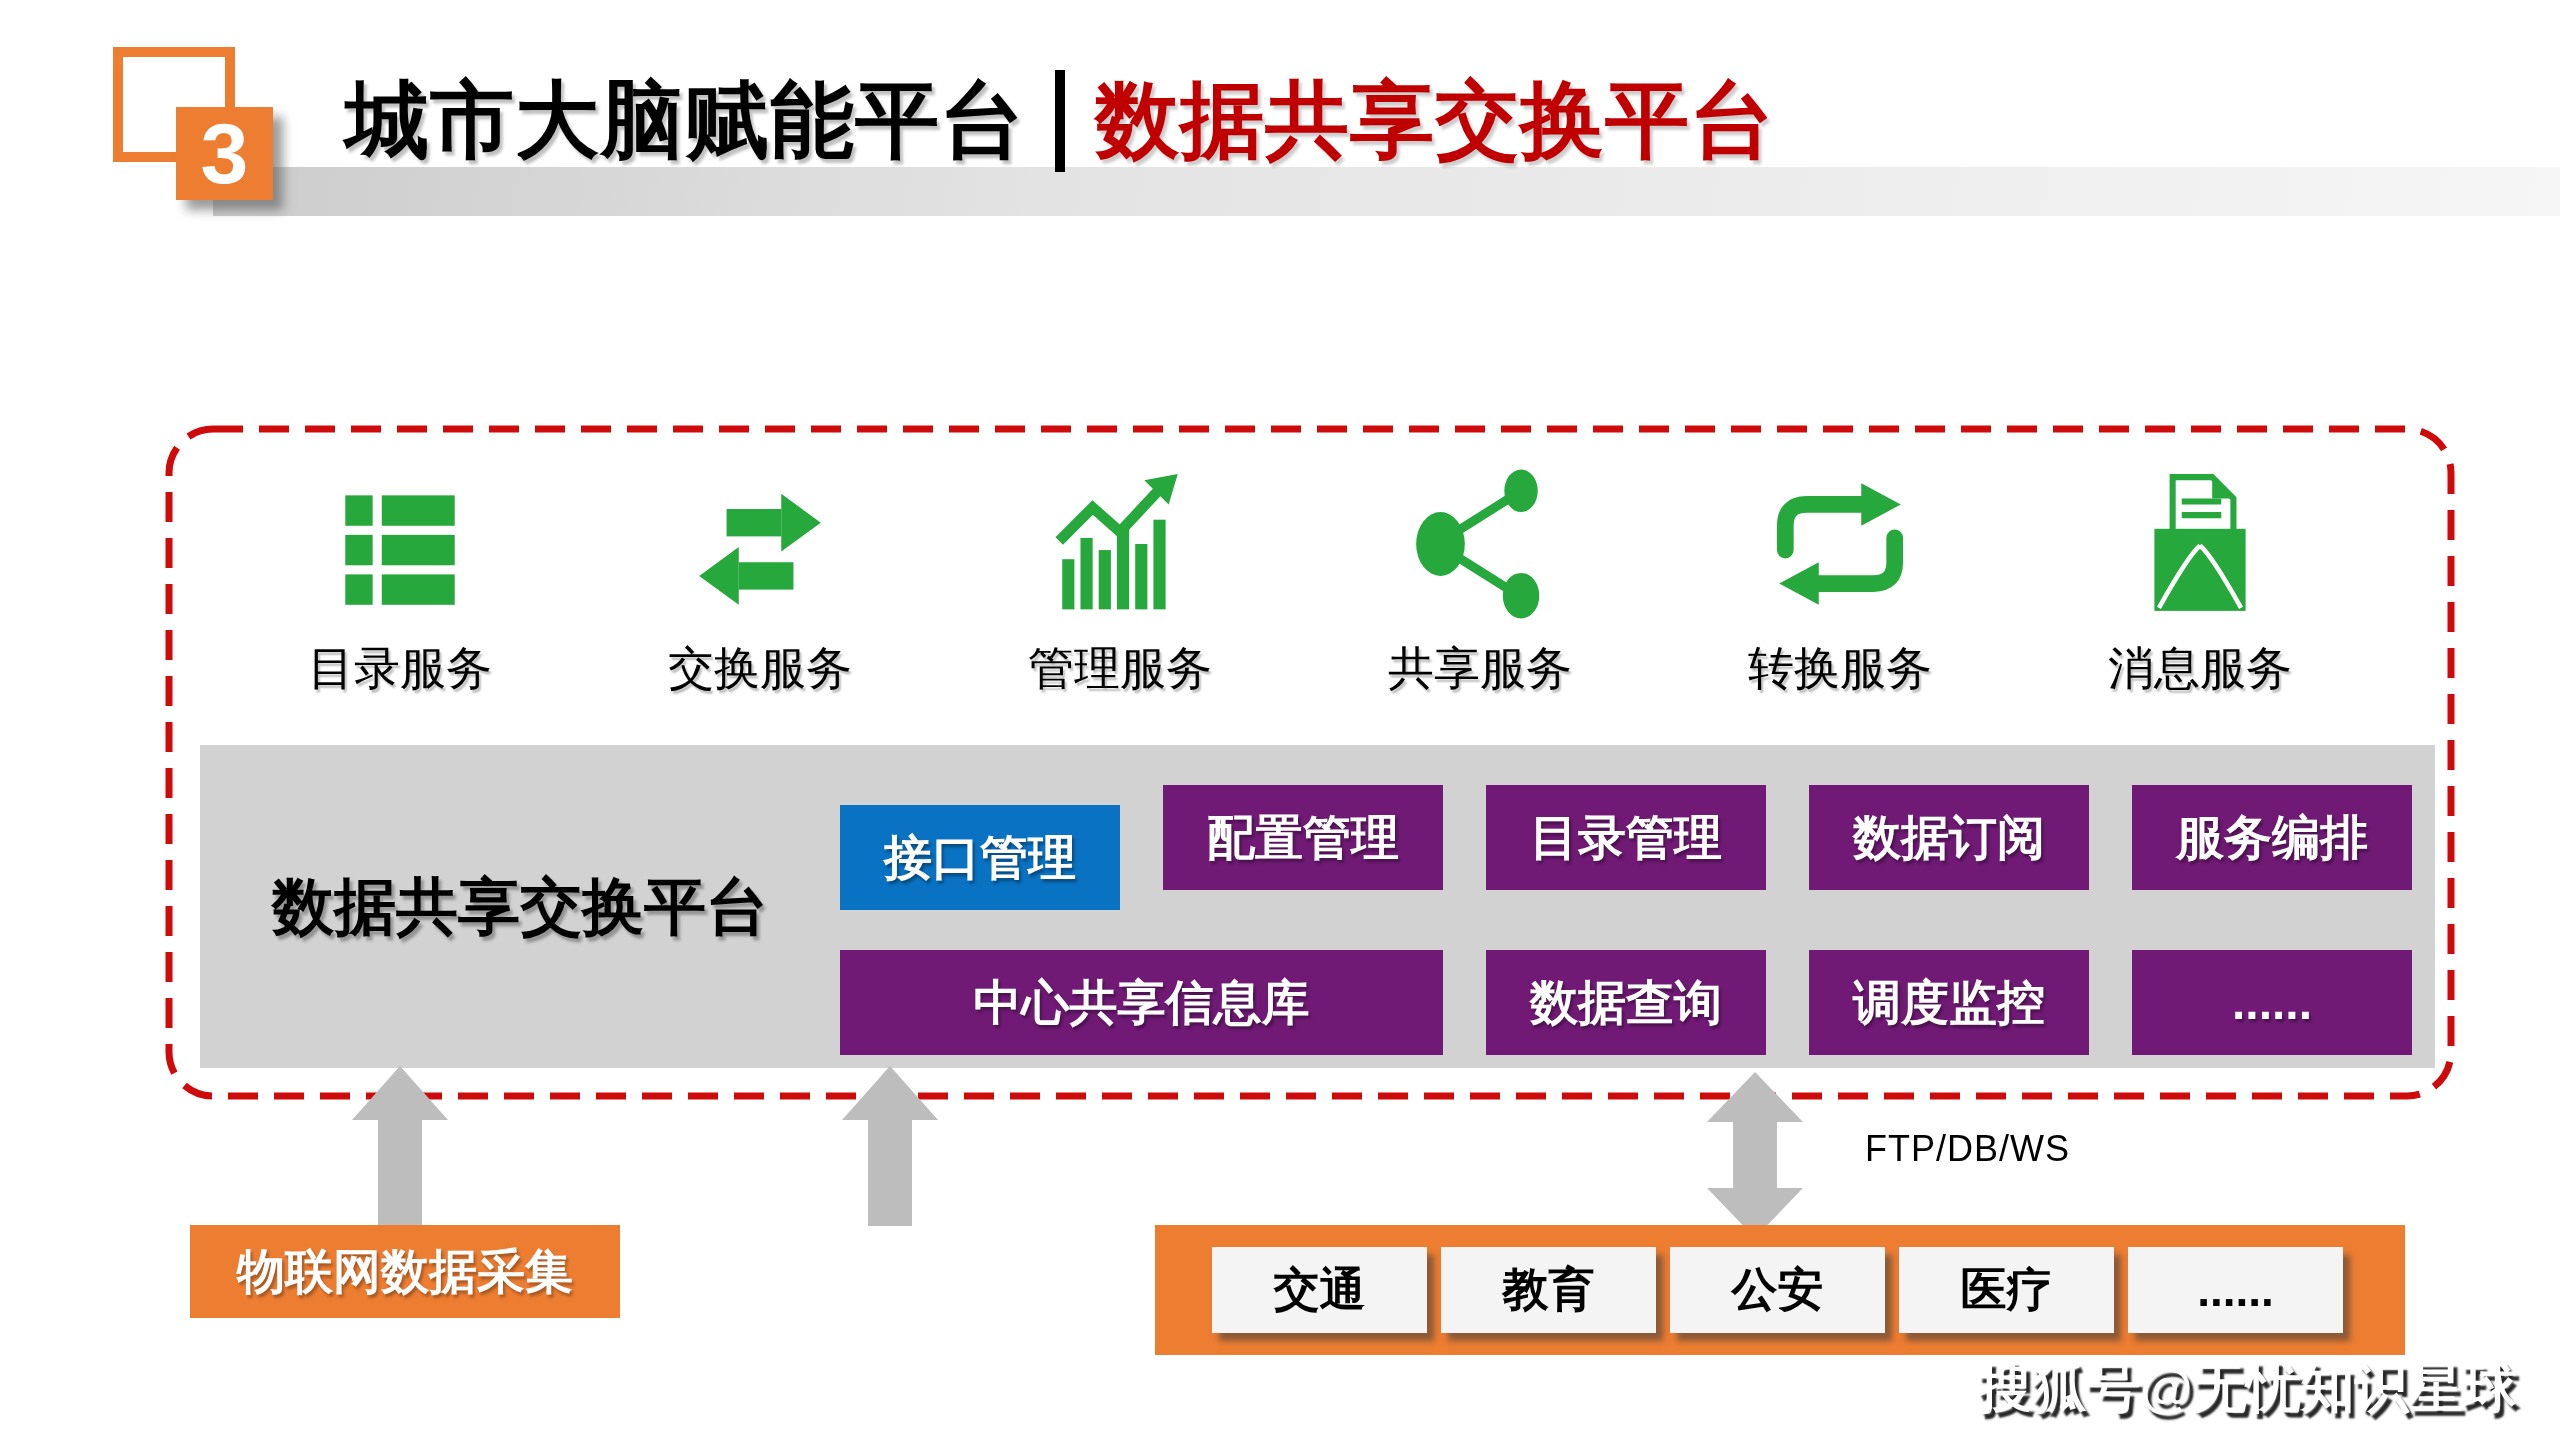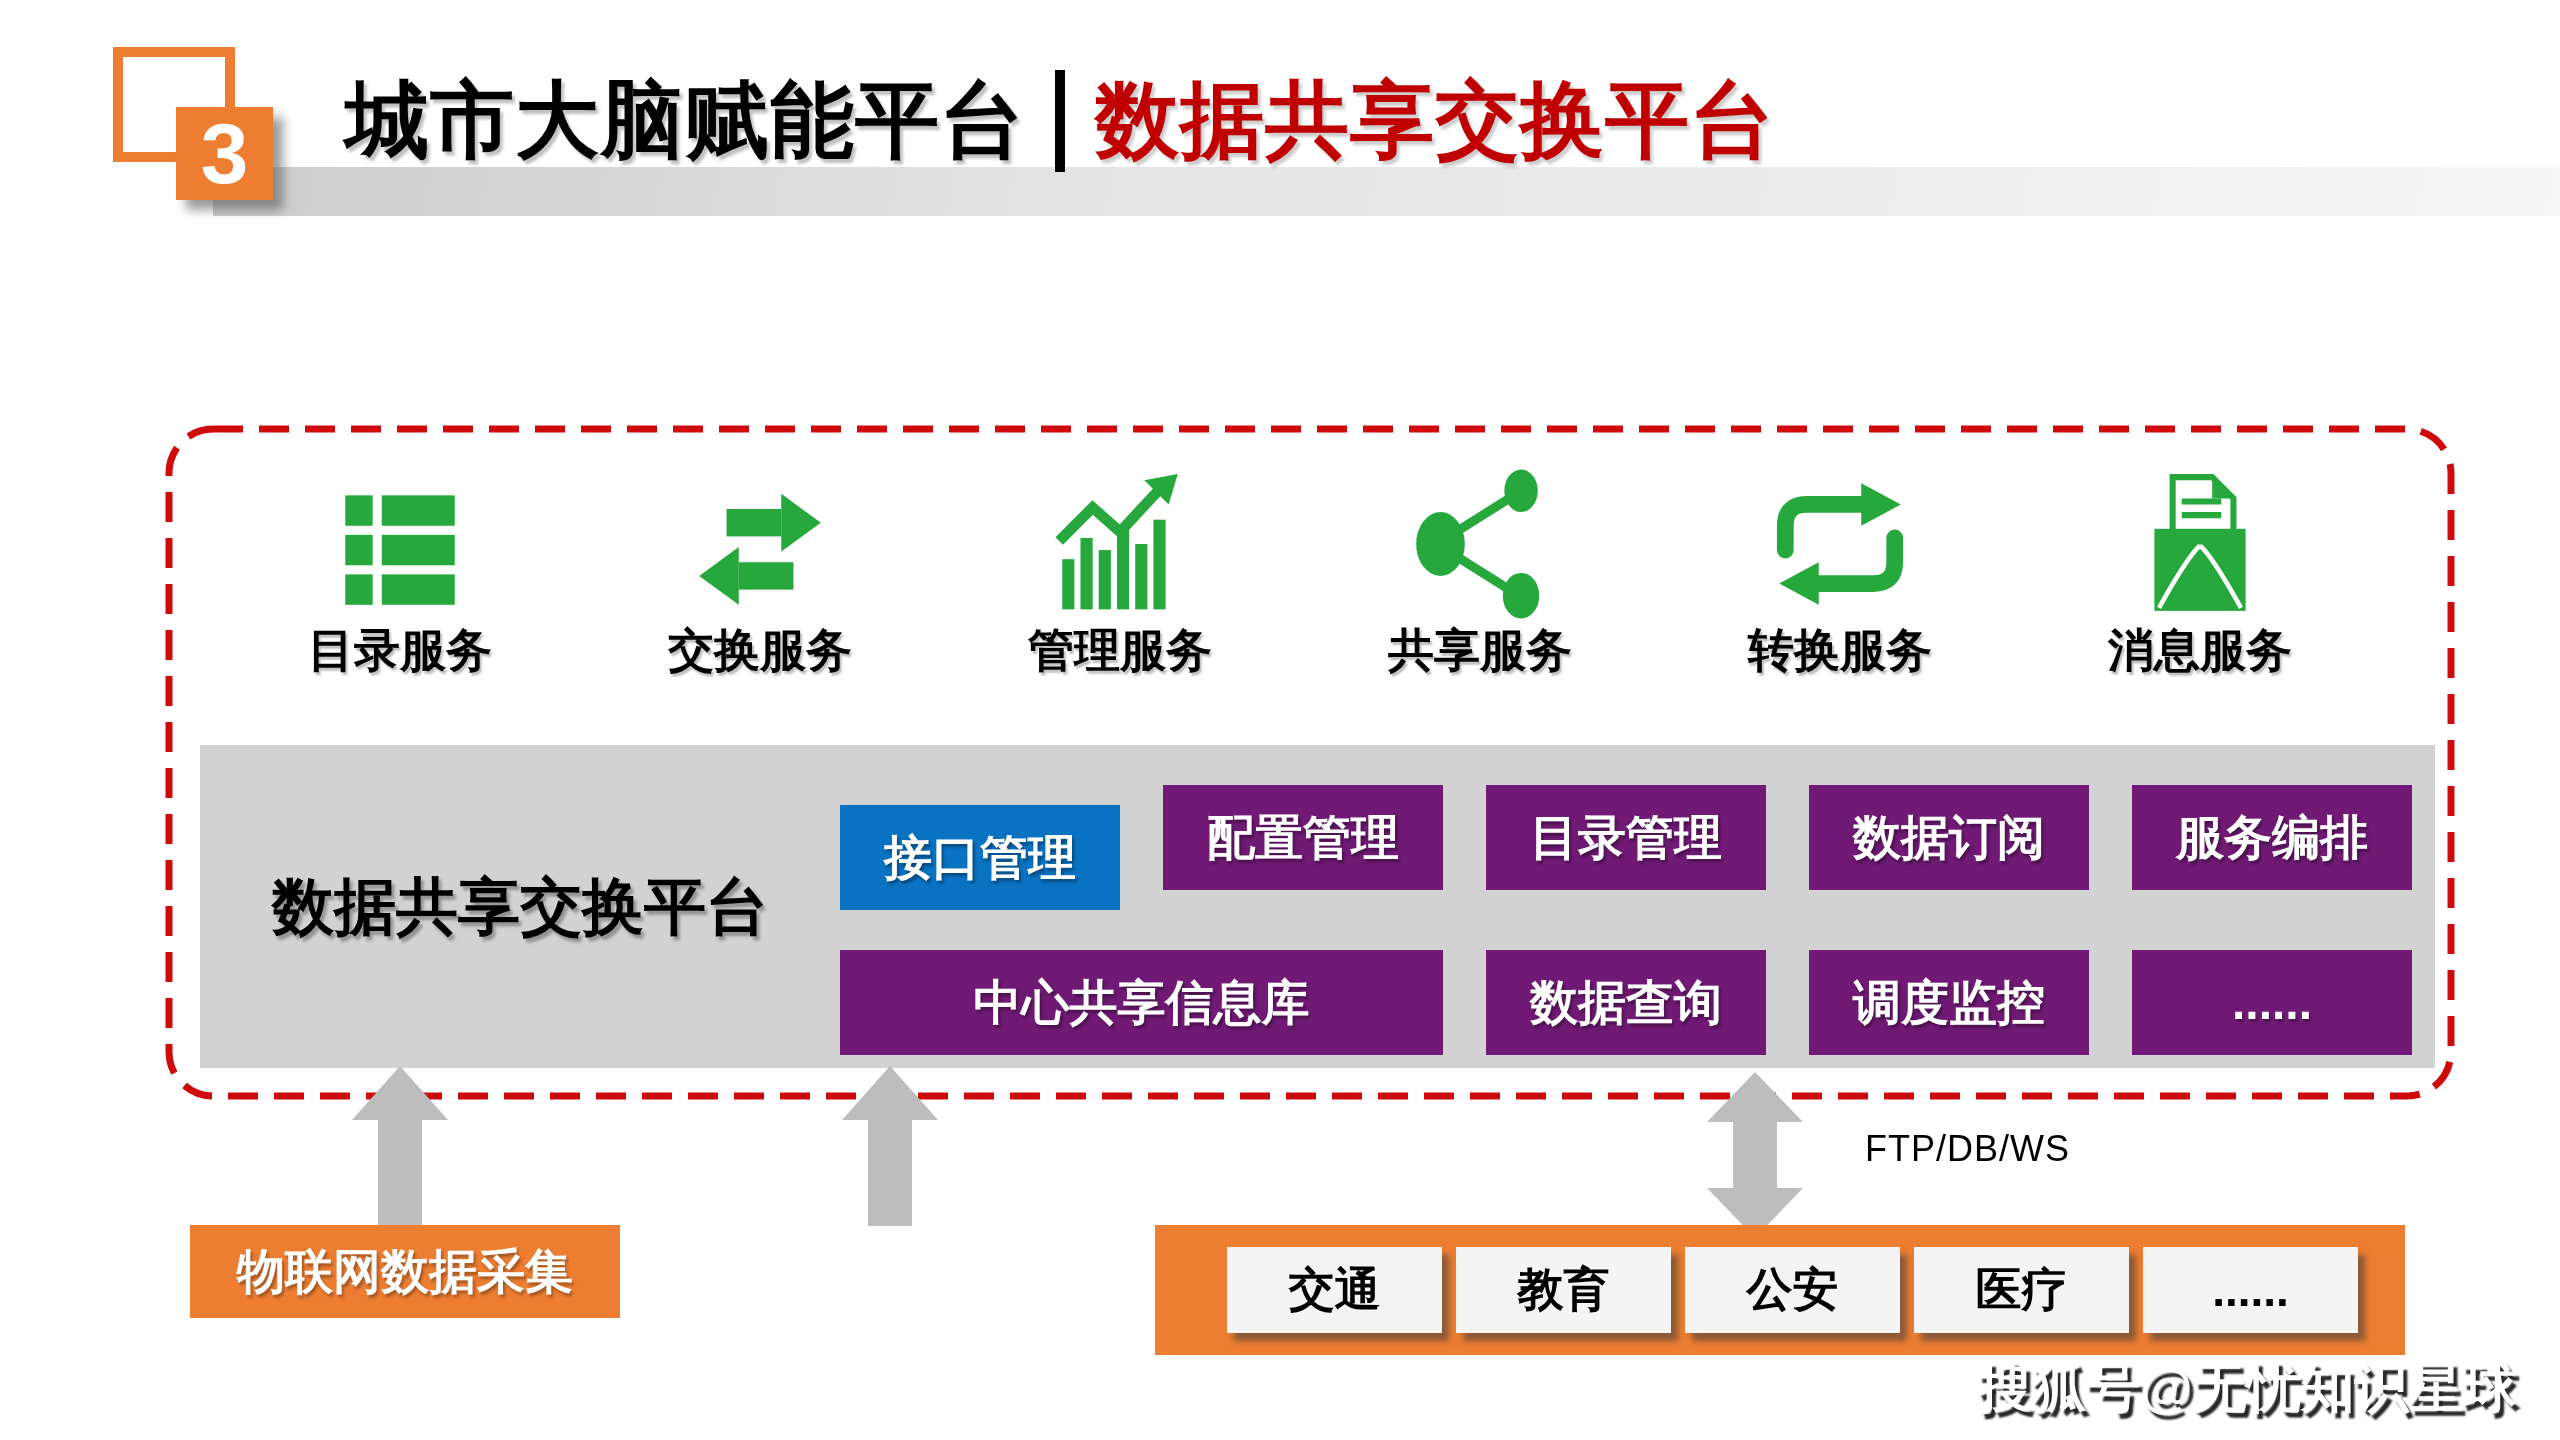--- a/index.html
+++ b/index.html
@@ -27,21 +27,21 @@
     text-shadow:3px 4px 3px rgba(0,0,0,.28);white-space:nowrap;}
 
   
   .dashed-frame{position:absolute;left:165px;top:425px;width:2290px;height:675px;}
 
   
   .services{position:absolute;left:220px;top:468px;width:2160px;display:grid;
     grid-template-columns:repeat(6,1fr);}
   .service{display:flex;flex-direction:column;align-items:center;}
   .service svg{width:152px;height:152px;}
-  .service-label{font-size:46px;font-weight:bold;color:#000;
+  .service-label{margin-top:18px;font-size:46px;font-weight:normal;color:#000;
     text-shadow:2px 3px 2px rgba(0,0,0,.25);white-space:nowrap;}
 
   
   .platform-panel{position:absolute;left:200px;top:745px;width:2235px;height:323px;background:#D2D2D2;}
   .platform-label{position:absolute;left:40px;top:0;height:100%;width:560px;display:flex;
     align-items:center;justify-content:center;font-size:62px;font-weight:bold;color:#000;
     text-shadow:3px 4px 3px rgba(0,0,0,.3);white-space:nowrap;}
   .modules{position:absolute;left:640px;top:40px;display:grid;
     grid-template-columns:repeat(5,280px);column-gap:43px;row-gap:40px;}
   .module{height:105px;background:#701a75;color:#fff;display:flex;align-items:center;justify-content:center;
@@ -54,21 +54,21 @@
 
   .ftp-label{position:absolute;left:1865px;top:1128px;font-size:36px;color:#000;letter-spacing:1px;}
 
   
   .source-box{position:absolute;top:1225px;height:93px;background:#ED7D31;display:flex;
     align-items:center;justify-content:center;color:#fff;font-size:48px;font-weight:bold;
     text-shadow:2px 3px 3px rgba(0,0,0,.3);white-space:nowrap;}
   .source-iot{left:190px;width:430px;}
   .source-internet{left:665px;width:430px;}
   .departments-box{position:absolute;left:1155px;top:1225px;width:1250px;height:130px;background:#ED7D31;
-    display:flex;align-items:center;padding-left:72px;box-sizing:border-box;gap:14px;}
+    display:flex;align-items:center;padding-left:57px;box-sizing:border-box;gap:14px;}
   .dept{width:215px;height:86px;background:#F4F4F4;flex:none;display:flex;align-items:center;
     justify-content:center;font-size:46px;font-weight:bold;color:#000;
     box-shadow:7px 8px 6px rgba(60,60,60,.55);white-space:nowrap;}
 
   .watermark{position:absolute;left:1978px;top:1352px;font-size:54px;font-weight:bold;color:#ffffff;
     text-shadow:4px 5px 2px rgba(0,0,0,.85);white-space:nowrap;}
 </style>
 </head>
 <body>
 

